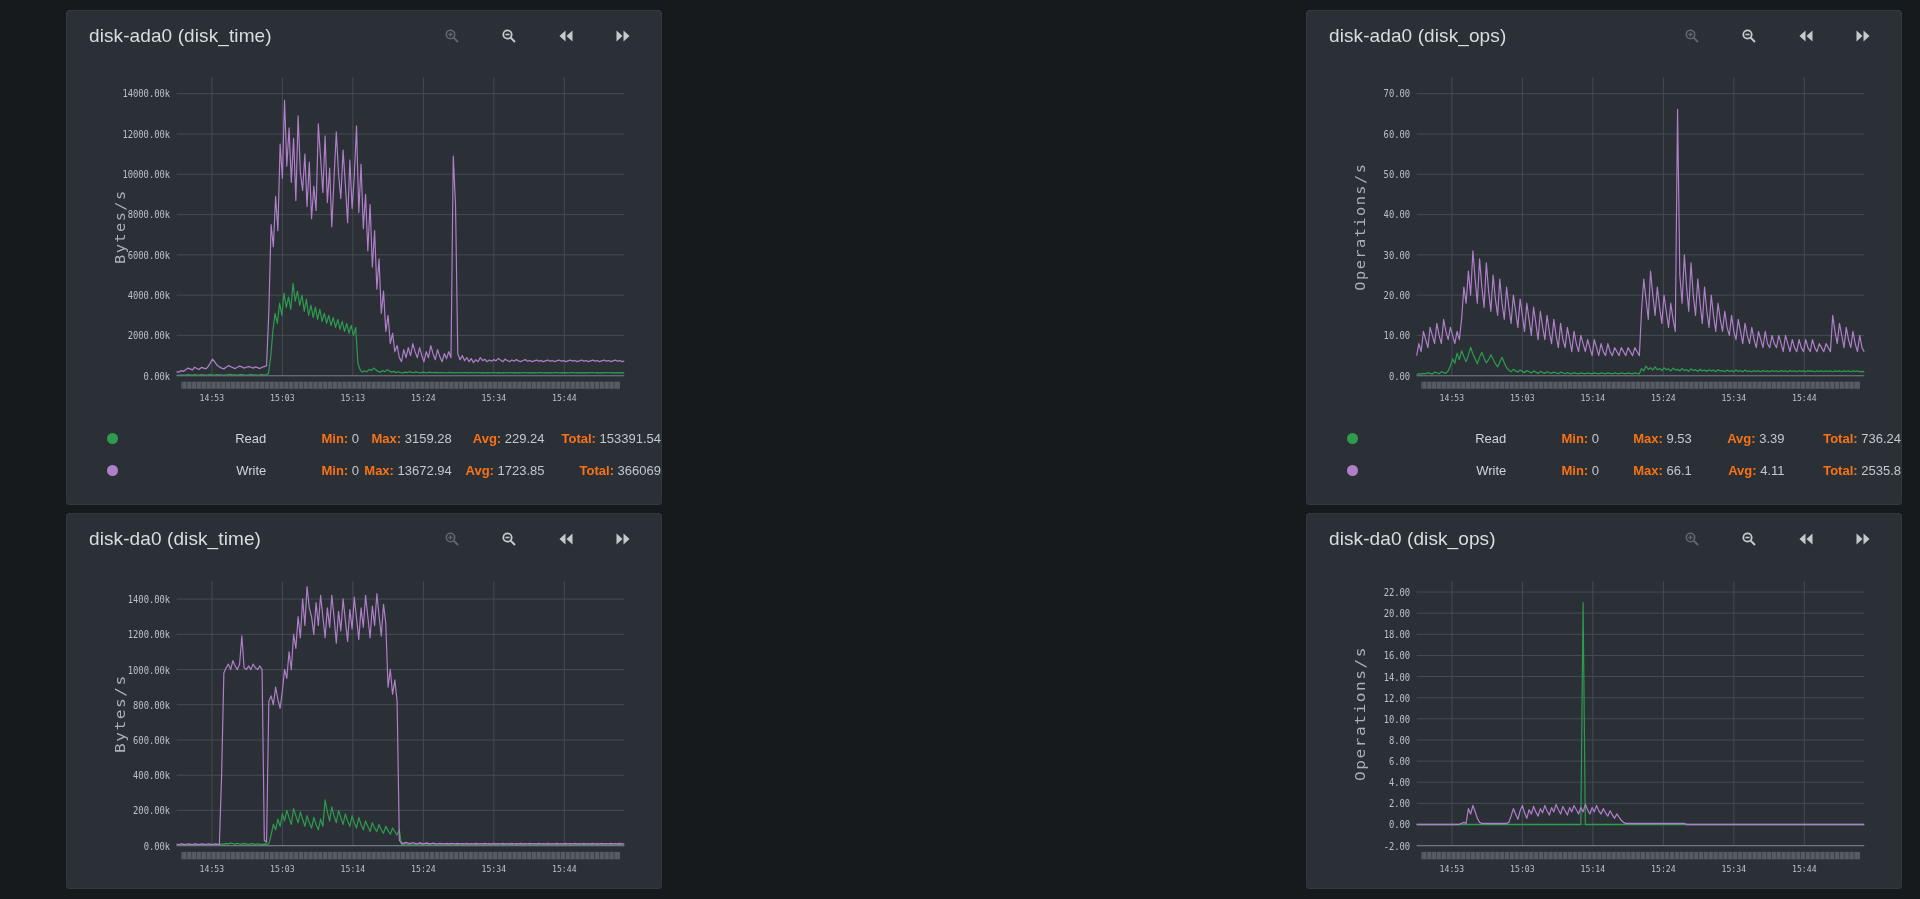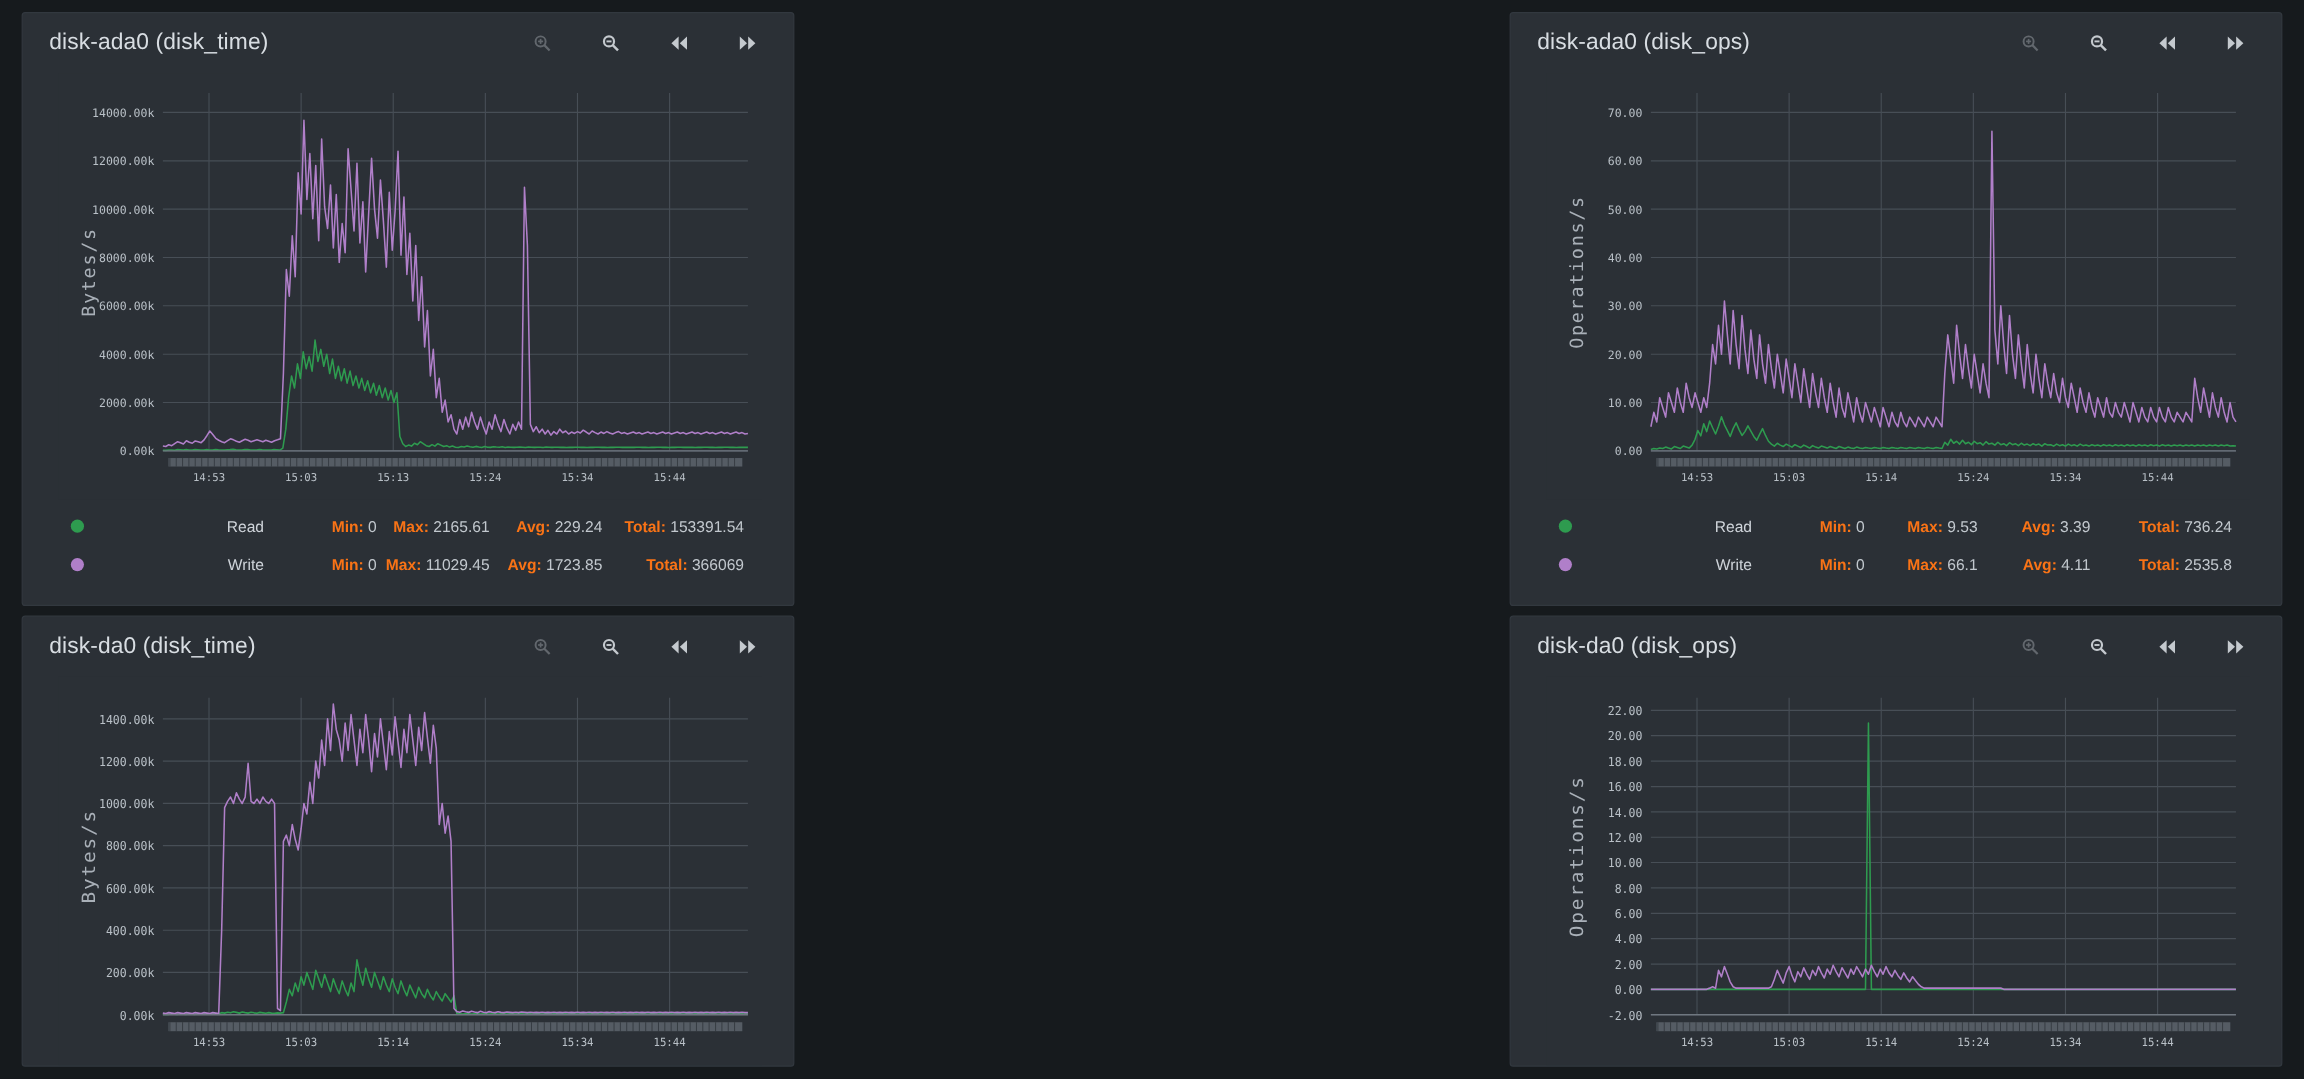--- a/index.html
+++ b/index.html
@@ -23,20 +23,21 @@
   .spacer { background: transparent; }
 
   .panel {
     background: #2b3036;
     border: 1px solid #32383f;
     border-radius: 3px;
     display: flex;
     flex-direction: column;
     overflow: hidden;
     position: relative;
+    margin-left: 48px;
   }
   .panel-header {
     height: 50px;
     flex: 0 0 50px;
     display: flex;
     align-items: center;
     padding: 0 24px 0 22px;
     position: relative;
   }
   .panel-title {
@@ -255,29 +256,29 @@
           <text x="368.8" y="287" fill="#b9c0c7" font-size="7.6" font-family="DejaVu Sans Mono, monospace" text-anchor="middle">15:34</text>
           <text x="434.3" y="287" fill="#b9c0c7" font-size="7.6" font-family="DejaVu Sans Mono, monospace" text-anchor="middle">15:44</text>
           <text x="26" y="140" fill="#a9b0b8" font-size="13" font-family="DejaVu Sans Mono, monospace" text-anchor="middle" transform="rotate(-90 26 140)" letter-spacing="1.2">Bytes/s</text>
         </svg>
       </div>
       <div class="legend">
         <div class="legend-row">
           <span class="dot" style="background:#2e9b4f"></span>
           <span class="lg-name">Read</span>
           <span class="lg-cell"><b>Min:</b> <span>0</span></span>
-          <span class="lg-cell"><b>Max:</b> <span>2165.61</span></span>
+          <span class="lg-cell"><b>Max:</b> <span>3159.28</span></span>
           <span class="lg-cell"><b>Avg:</b> <span>229.24</span></span>
           <span class="lg-cell wide"><b>Total:</b> <span>153391.54</span></span>
         </div>
         <div class="legend-row">
           <span class="dot" style="background:#b07fc9"></span>
           <span class="lg-name">Write</span>
           <span class="lg-cell"><b>Min:</b> <span>0</span></span>
-          <span class="lg-cell"><b>Max:</b> <span>11029.45</span></span>
+          <span class="lg-cell"><b>Max:</b> <span>13672.94</span></span>
           <span class="lg-cell"><b>Avg:</b> <span>1723.85</span></span>
           <span class="lg-cell wide"><b>Total:</b> <span>366069</span></span>
         </div>
       </div>
     </div>
   <div class="spacer"></div>
   <div class="panel">
       <div class="panel-header">
         <div class="panel-title">disk-ada0 (disk_ops)</div>
         <div class="panel-tools">

